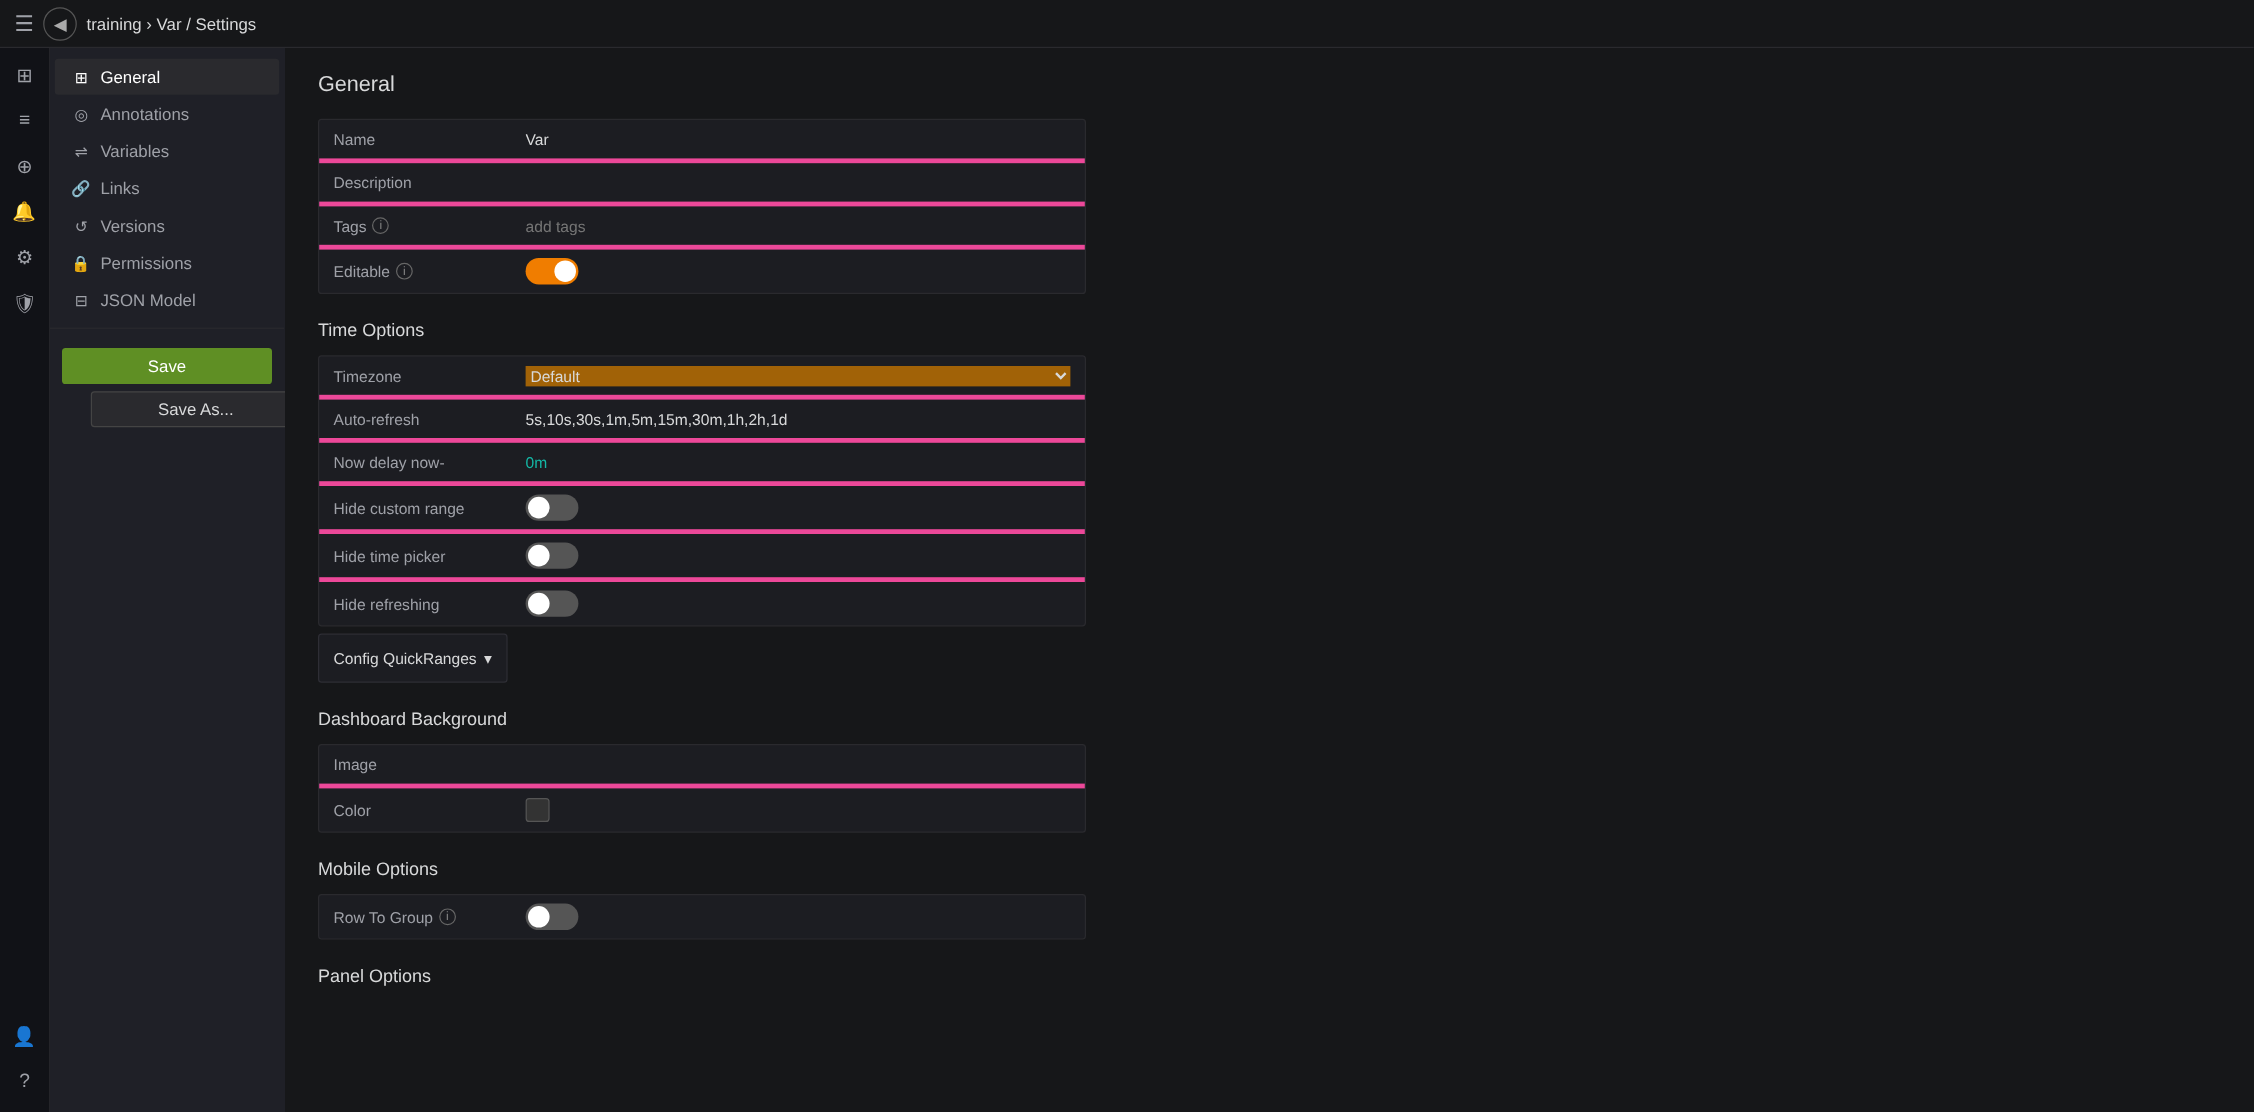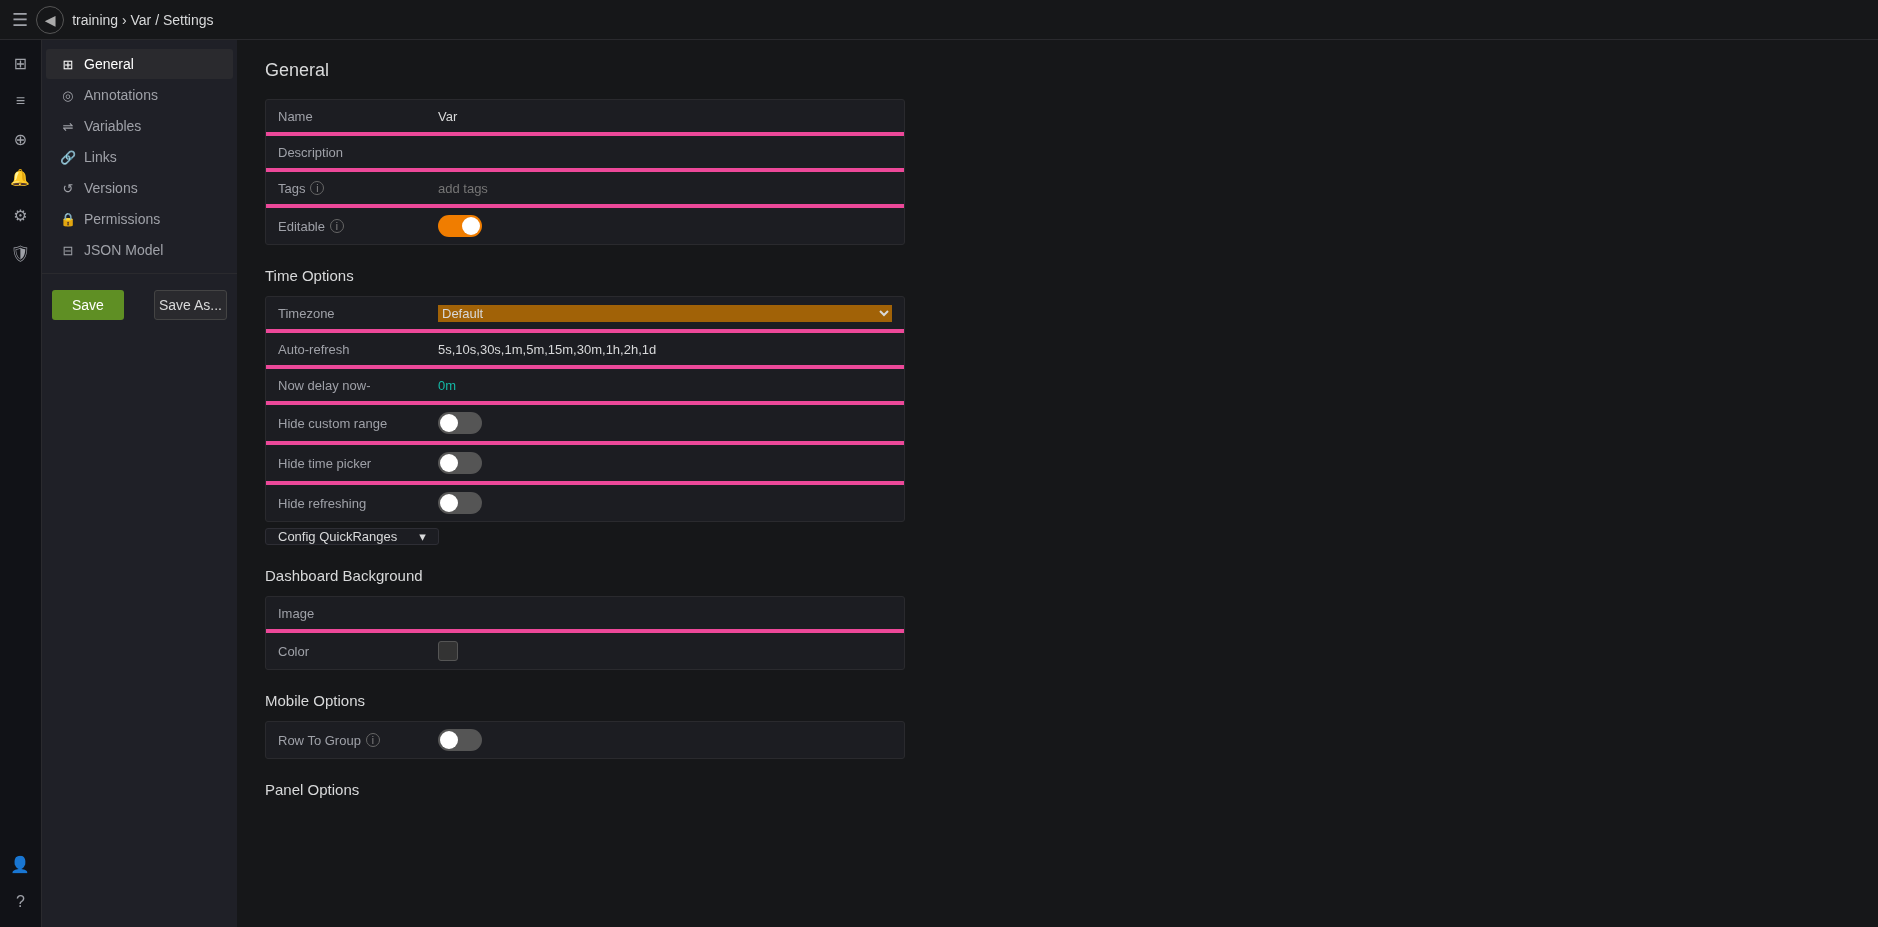--- a/index.html
+++ b/index.html
@@ -100,20 +100,21 @@
       margin: 1px 4px;
     }
     .sidebar-item.active { background: #2a2a2e; color: #fff; }
     .sidebar-item .sicon { font-size: 13px; width: 16px; text-align: center; }
 
     .sidebar-divider { height: 1px; background: #2a2a2e; margin: 8px 0; }
 
     .sidebar-buttons {
       padding: 8px 10px;
       display: flex;
+      flex-direction: column;
       gap: 6px;
     }
     .btn-save {
       background: #5f8f24;
       color: #fff;
       border: none;
       border-radius: 3px;
       padding: 7px 0;
       cursor: pointer;
       font-size: 14px;
@@ -178,26 +179,26 @@
       margin: 22px 0 12px 0;
       font-weight: 500;
     }
 
     
     .config-btn {
       background: #1c1d22;
       border: 1px solid #2e2e35;
       border-radius: 3px;
       color: #d8d9da;
-      padding: 0 12px;
+      padding: 12px 12px;
       font-size: 13px;
       cursor: pointer;
       display: inline-flex;
       align-items: center;
-      gap: 22px;
+      gap: 6px;
       margin-top: 2px;
     }
 
     
     .color-swatch {
       width: 20px;
       height: 20px;
       border-radius: 3px;
       background: #333;
       border: 1px solid #555;

